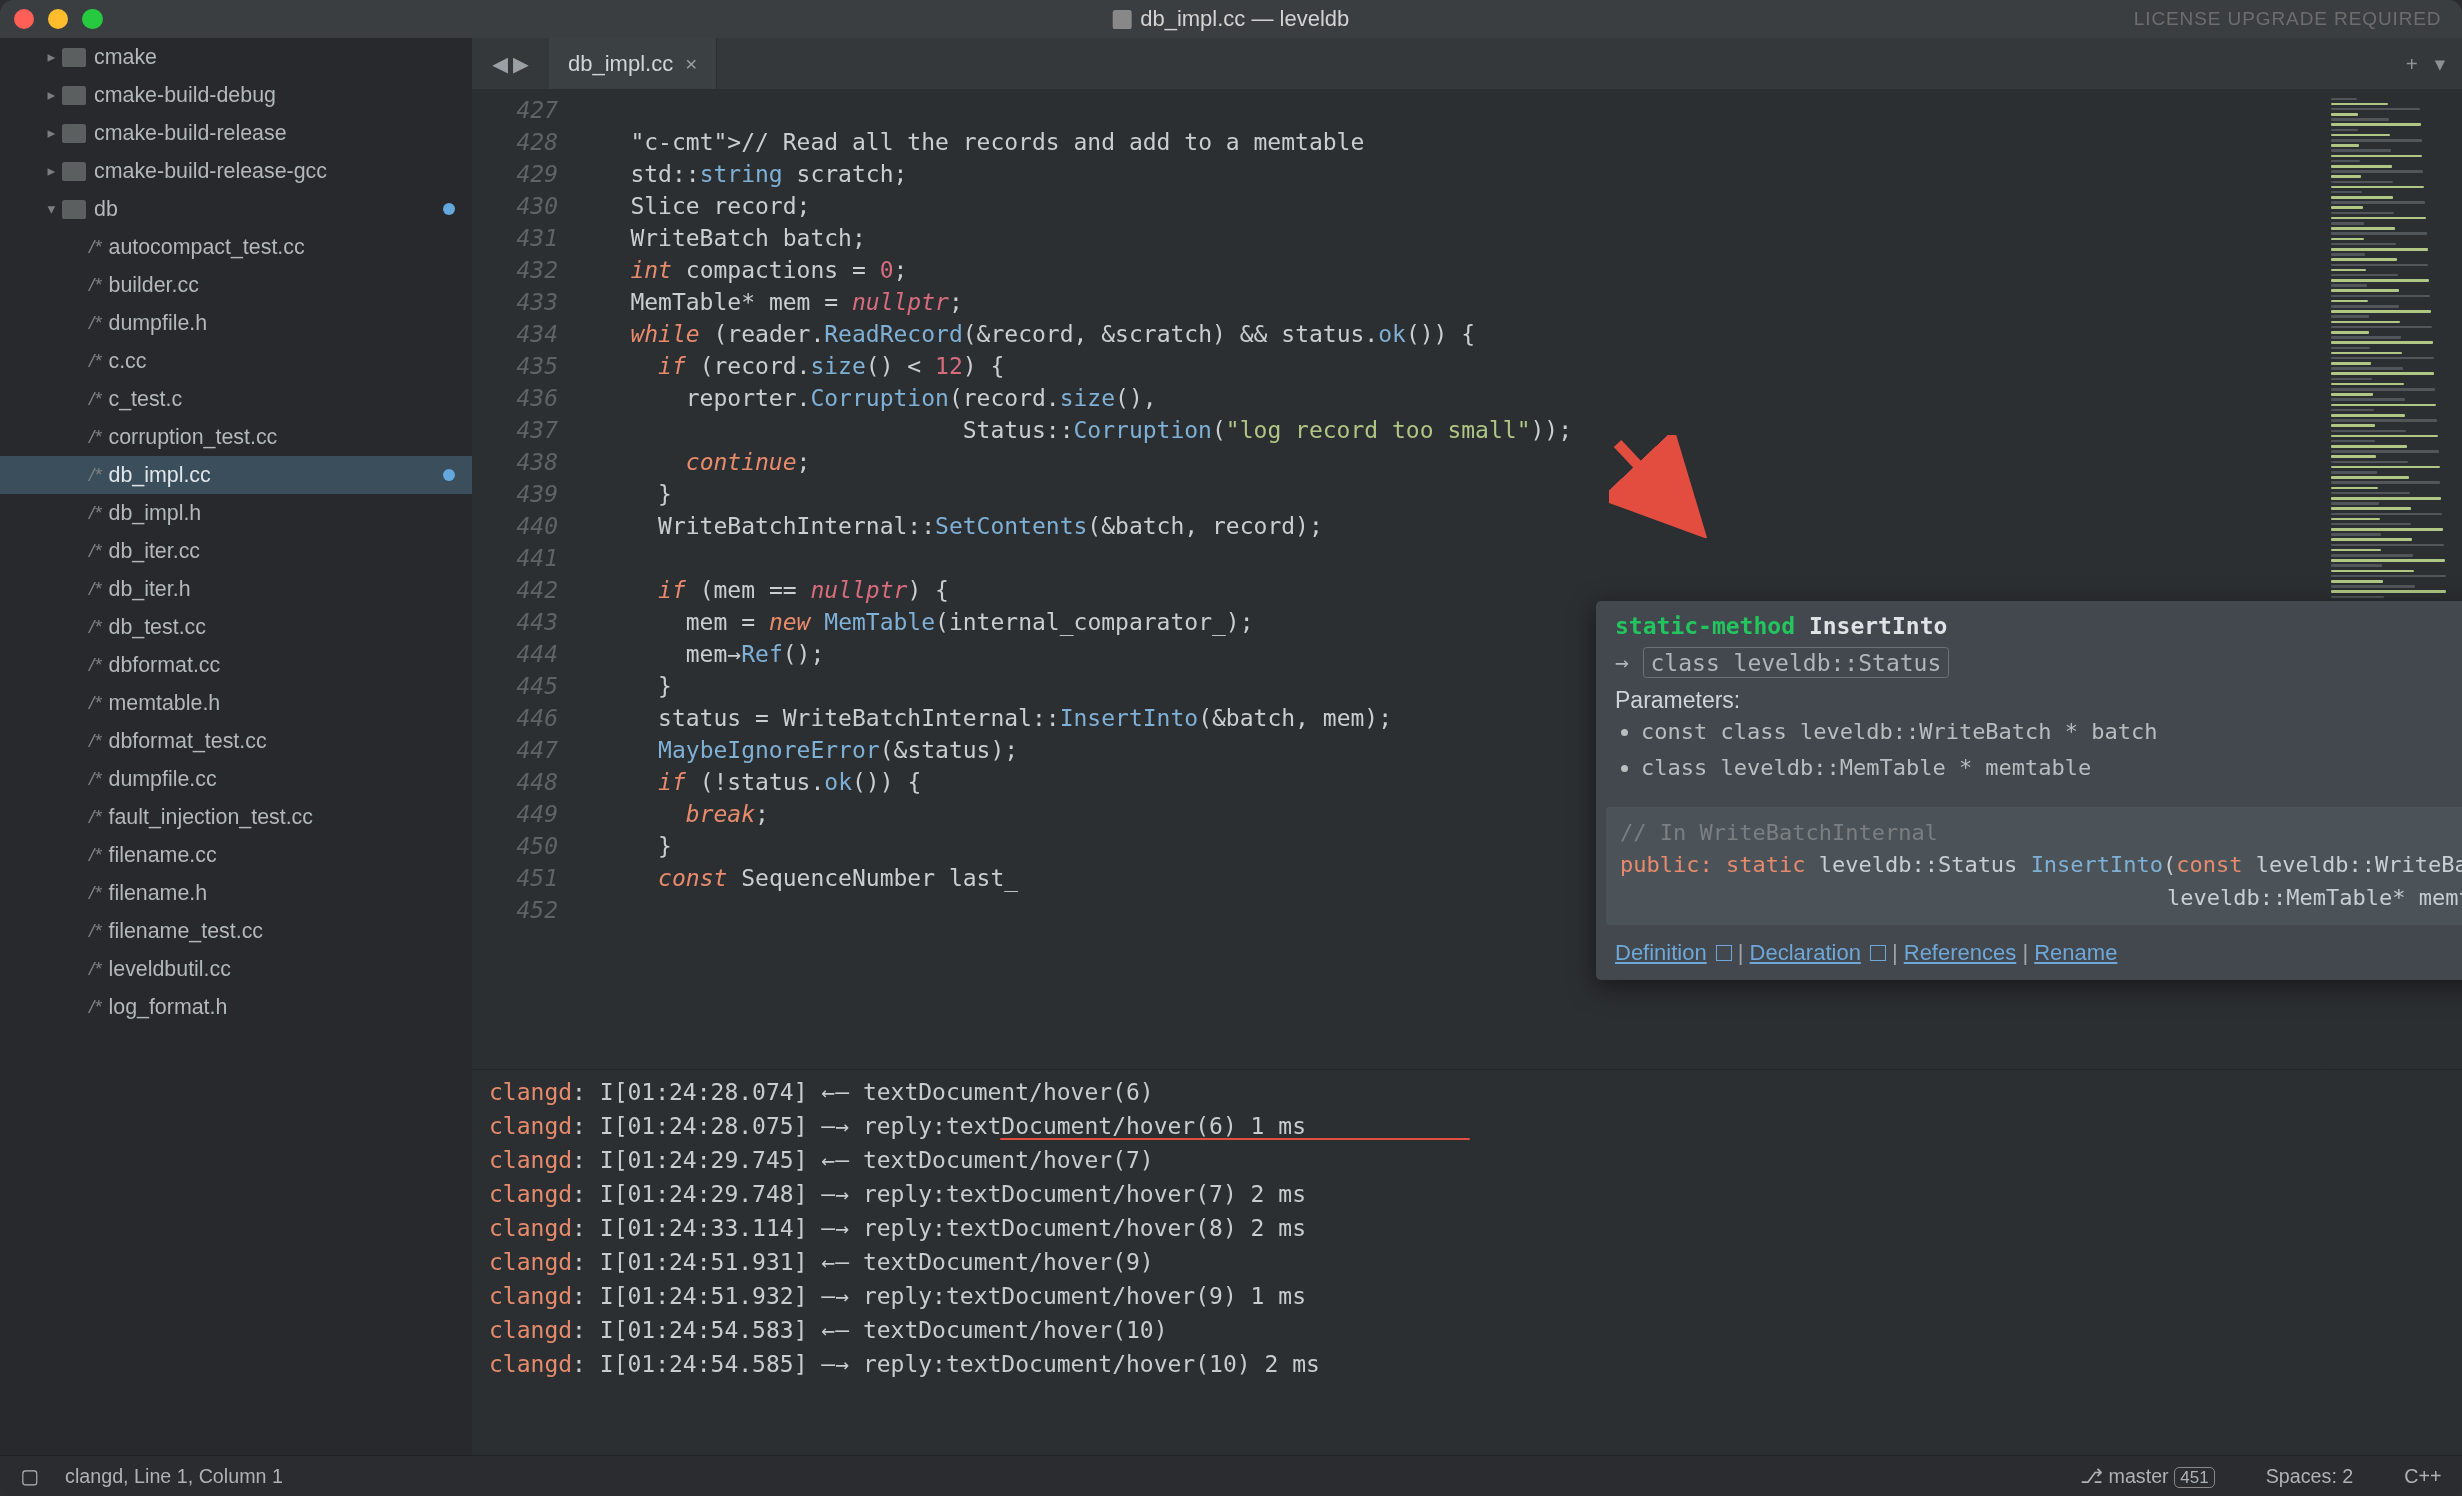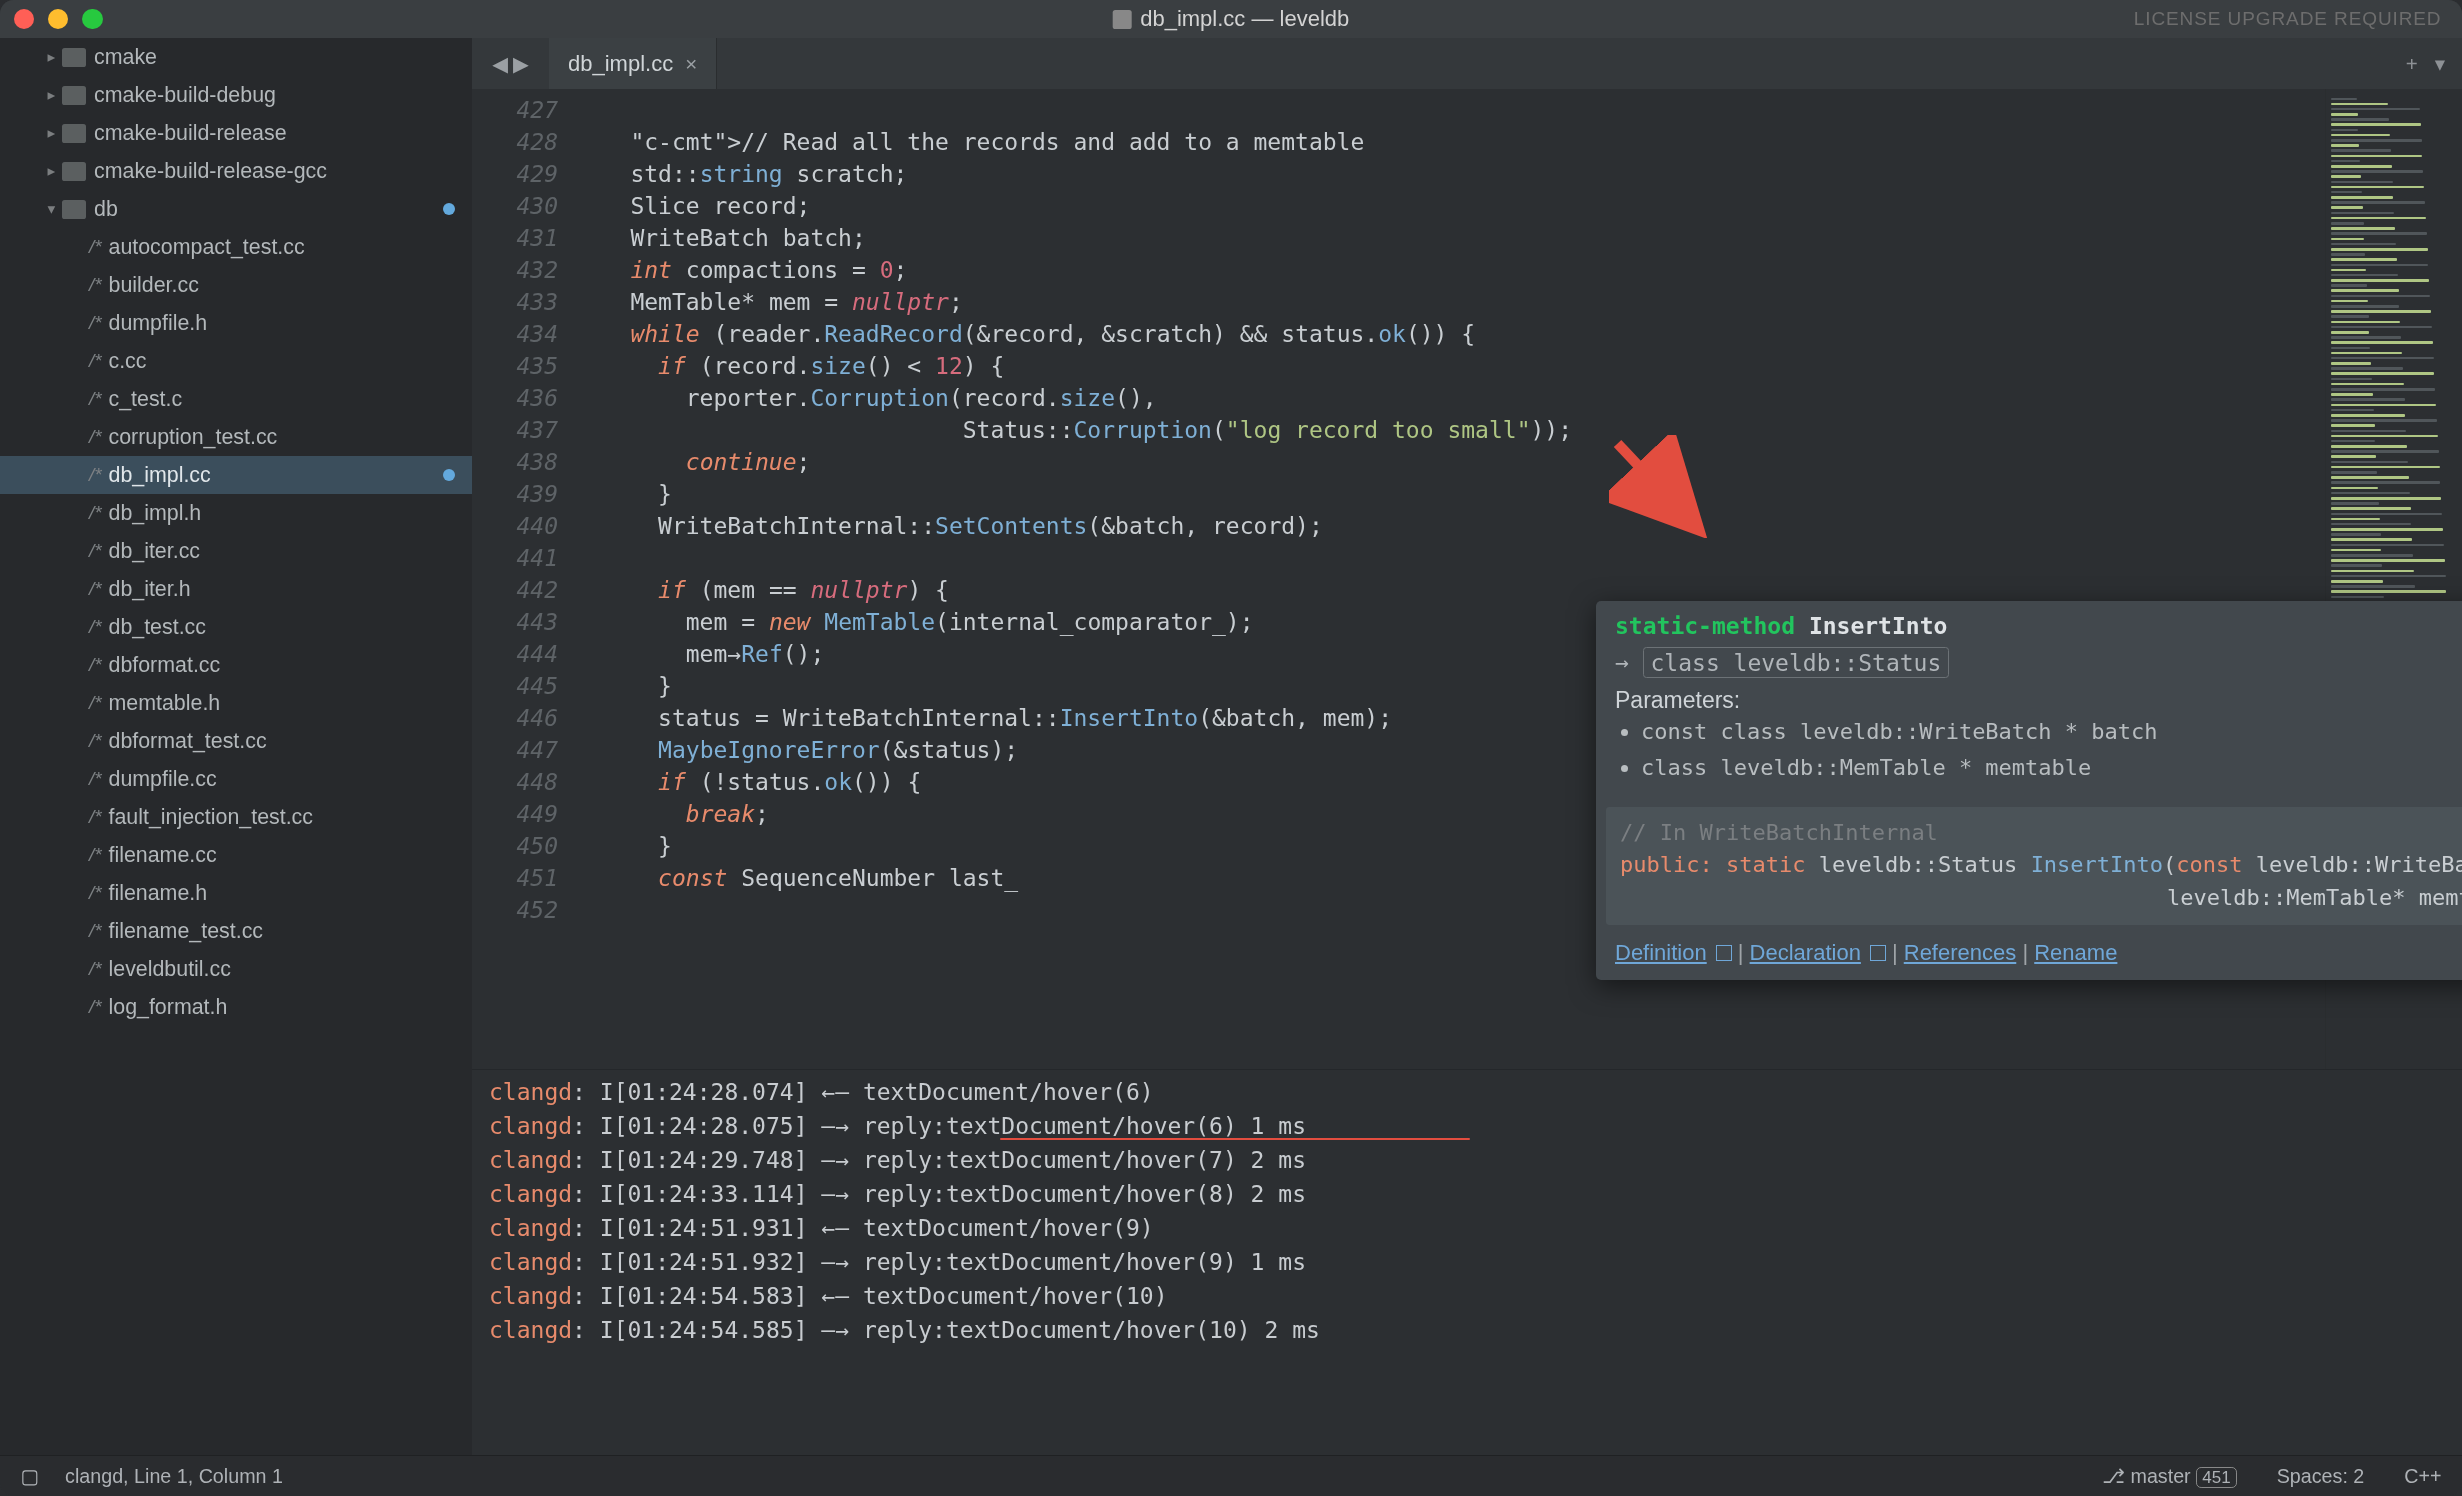--- a/index.html
+++ b/index.html
@@ -188,21 +188,21 @@
   }
 
   .statusbar {
     height: 41px; background: #2a2c2f;
     display: flex; align-items: center;
     font-size: 19.7px; color: #aeb2b6;
     padding: 0 20.5px;
     gap: 26px;
     border-top: 0.9px solid #1f2123;
   }
-  .statusbar .right { margin-left: auto; display:flex; align-items:center; gap:40px; }
+  .statusbar .right { margin-left: auto; display:flex; align-items:center; gap:51px; }
   .branch-badge { border: 1.7px solid #888; border-radius: 5.1px; padding: 0 5.1px; font-size: 17px; }
 </style>
 </head>
 <body>
 
 <div class="window">
 
   <div class="titlebar">
     <div class="traffic">
       <div class="tl close"></div>
@@ -551,20 +551,21 @@
             <span id="sig-line"><span style="color:#e88b6c">public:</span> <span style="color:#e88b6c">static</span> <span>leveldb::Status</span> <span style="color:#7fb0d6">InsertInto</span>(<span style="color:#e88b6c">const</span> leveldb::WriteBatch* batch,<br><span style="display:inline-block;width:547px"></span>leveldb::MemTable* memtable)</span>
           </div>
           <div class="links" id="hover-links"><a href="#">Definition</a> <span class="link-box"></span> <span class="sep">|</span> <a href="#">Declaration</a> <span class="link-box"></span> <span class="sep">|</span> <a href="#">References</a> <span class="sep">|</span> <a href="#">Rename</a></div>
         </div>
       </div>
 
       <div class="console-wrap">
         <div class="console" id="console">
             <div class="logline"><span class="log-src">clangd</span>: I[01:24:28.074] ←— textDocument/hover(6)</div>
             <div class="logline"><span class="log-src">clangd</span>: I[01:24:28.075] —→ reply:textDocument/hover(6) 1 ms</div>
+            <div class="logline"><span class="log-src">clangd</span>: I[01:24:29.745] ←— textDocument/hover(7)</div>
             <div class="logline"><span class="log-src">clangd</span>: I[01:24:29.748] —→ reply:textDocument/hover(7) 2 ms</div>
             <div class="logline"><span class="log-src">clangd</span>: I[01:24:33.114] —→ reply:textDocument/hover(8) 2 ms</div>
             <div class="logline"><span class="log-src">clangd</span>: I[01:24:51.931] ←— textDocument/hover(9)</div>
             <div class="logline"><span class="log-src">clangd</span>: I[01:24:51.932] —→ reply:textDocument/hover(9) 1 ms</div>
             <div class="logline"><span class="log-src">clangd</span>: I[01:24:54.583] ←— textDocument/hover(10)</div>
             <div class="logline"><span class="log-src">clangd</span>: I[01:24:54.585] —→ reply:textDocument/hover(10) 2 ms</div>
             <div class="log-underline" style="left: 528px; top: 68px; width: 470px;"></div>
           </div>
       </div>
     </div>

